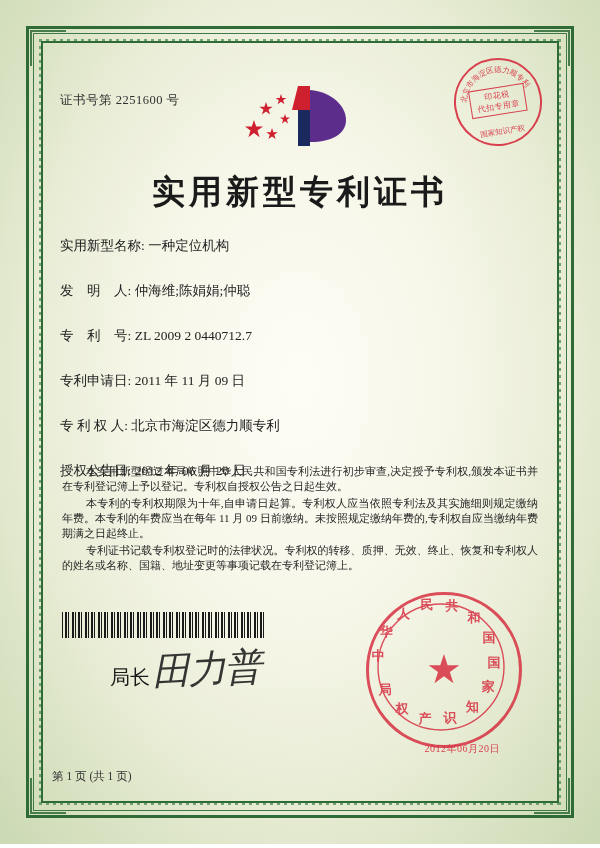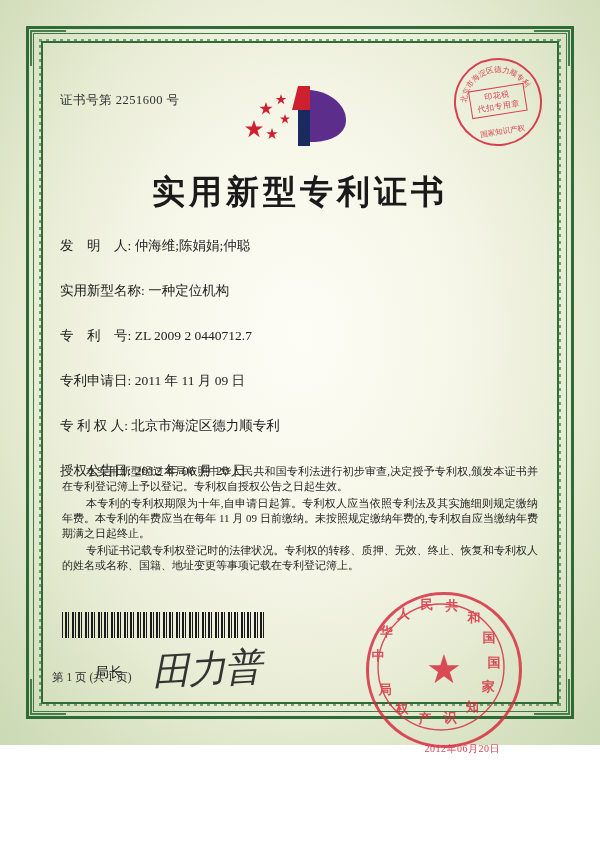--- a/index.html
+++ b/index.html
@@ -10,21 +10,21 @@
   body {
     width: 600px;
     height: 848px;
     font-family: "Liberation Serif", "DejaVu Serif", serif;
     overflow: hidden;
   }
 
   #certificate {
     position: relative;
     width: 600px;
-    height: 745px;
+    height: 844px;
     background:
       radial-gradient(ellipse at 50% 45%, #fdfdf6 0%, #f6f6e8 38%, #e9edd6 62%, #dae3c4 80%, #cbd9b4 100%);
     box-sizing: border-box;
   }
 
   
   .frame-outer {
     position: absolute;
     left: 26px;
     top: 26px;
@@ -207,23 +207,23 @@
     height: 26px;
     background-image: repeating-linear-gradient(90deg,
       #1a1a1a 0 1px, transparent 1px 3px,
       #1a1a1a 3px 5px, transparent 5px 6px,
       #1a1a1a 6px 7px, transparent 7px 10px,
       #1a1a1a 10px 12px, transparent 12px 13px);
   }
 
   .director-line {
     position: absolute;
-    left: 43px;
+    left: 58px;
     top: 612px;
-    font-size: 14px;
+    font-size: 20px;
     color: #1a1a1a;
   }
   .signature {
     position: absolute;
     left: 100px;
     top: 592px;
     font-size: 38px;
     color: #1b1b1b;
     font-family: "Liberation Serif", "DejaVu Serif", serif;
     font-style: italic;
@@ -339,26 +339,26 @@
           <div>代扣专用章</div>
         </div>
       </div>
       <div class="bottom-text">国家知识产权</div>
     </div>
 
     <div class="title">实用新型专利证书</div>
 
     <div class="fields">
       <div class="field-row">
+        <span class="field-label">实用新型名称:</span>
+        <span class="field-value">一种定位机构</span>
+      </div>
+      <div class="field-row">
         <span class="field-label">发　明　人:</span>
         <span class="field-value">仲海维;陈娟娟;仲聪</span>
-      </div>
-      <div class="field-row">
-        <span class="field-label">实用新型名称:</span>
-        <span class="field-value">一种定位机构</span>
       </div>
       <div class="field-row">
         <span class="field-label">专　利　号:</span>
         <span class="field-value">ZL 2009 2 0440712.7</span>
       </div>
       <div class="field-row">
         <span class="field-label">专利申请日:</span>
         <span class="field-value">2011 年 11 月 09 日</span>
       </div>
       <div class="field-row">

